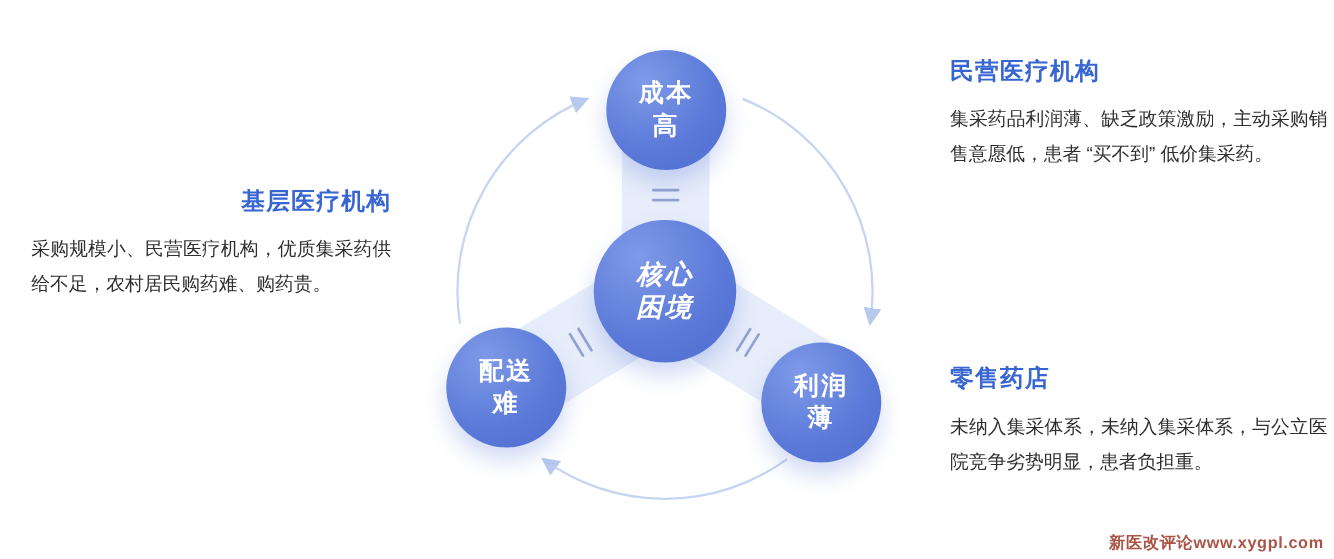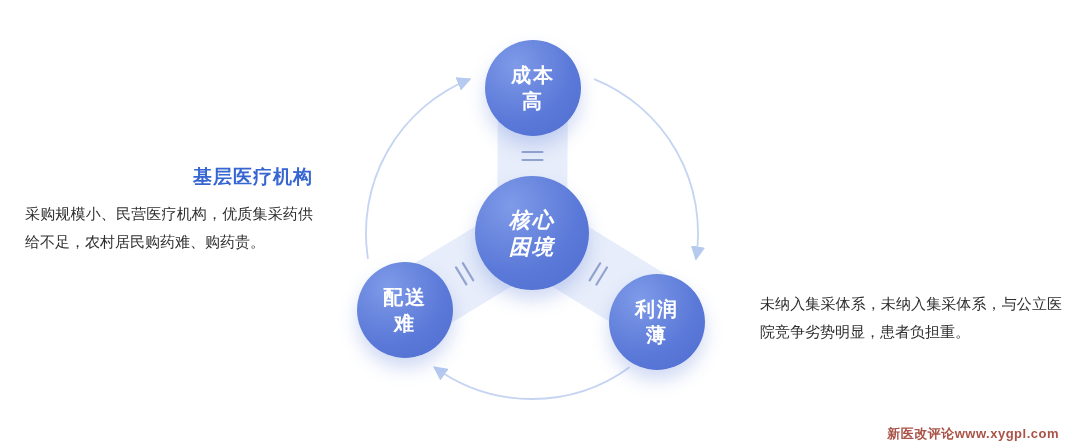--- a/index.html
+++ b/index.html
@@ -26,21 +26,21 @@
   .node-core  { width:114px; height:114px; font-size:21px;font-style:italic; }
 
   .section { position:absolute; }
   .section .sec-title {
     font-size:19px; color:#3766d2; font-weight:bold;
     letter-spacing:1px; margin-bottom:12px;
   }
   .section .sec-body {
     font-size:15px; color:#2e2e2e; line-height:1.85; text-align:justify;
   }
-  .section-left  { left:25px;  top:164px; width:288px;font-family:Liberation Mono, monospace; }
+  .section-left  { left:25px;  top:148px; width:288px; }
   .section-left .sec-title { text-align:right; }
   .section-top-right    { left:760px; top:44px;  width:302px; }
   .section-bottom-right { left:760px; top:290px; width:302px; }
 
   .watermark {
     position:absolute; right:8px; bottom:4px;
     font-size:13px; font-weight:bold; color:#aa5347; letter-spacing:0.5px;margin-left:26px;
   }
 </style>
 </head>
@@ -87,20 +87,25 @@
 难</div>
 
   <div class="node node-outer" style="left:609px; top:274px;text-align:center;">利润
 薄</div>
 
   <div class="section section-left">
     <div class="sec-title">基层医疗机构</div>
     <p class="sec-body">采购规模小、民营医疗机构，优质集采药供给不足，农村居民购药难、购药贵。</p>
   </div>
 
+  <div class="section section-top-right">
+    <div class="sec-title">民营医疗机构</div>
+    <p class="sec-body">集采药品利润薄、缺乏政策激励，主动采购销售意愿低，患者 “买不到” 低价集采药。</p>
+  </div>
 
   <div class="section section-bottom-right">
+    <div class="sec-title">零售药店</div>
     <p class="sec-body">未纳入集采体系，未纳入集采体系，与公立医院竞争劣势明显，患者负担重。</p>
   </div>
 
   <div class="watermark">新医改评论www.xygpl.com</div>
 
 </div>
 
 </body></html>

